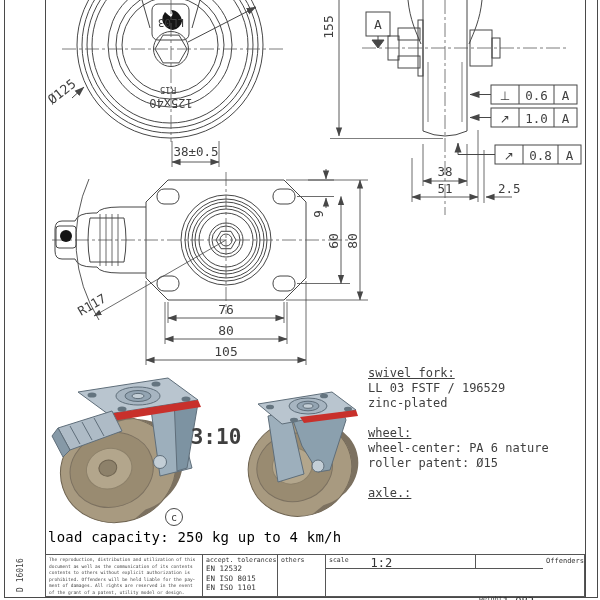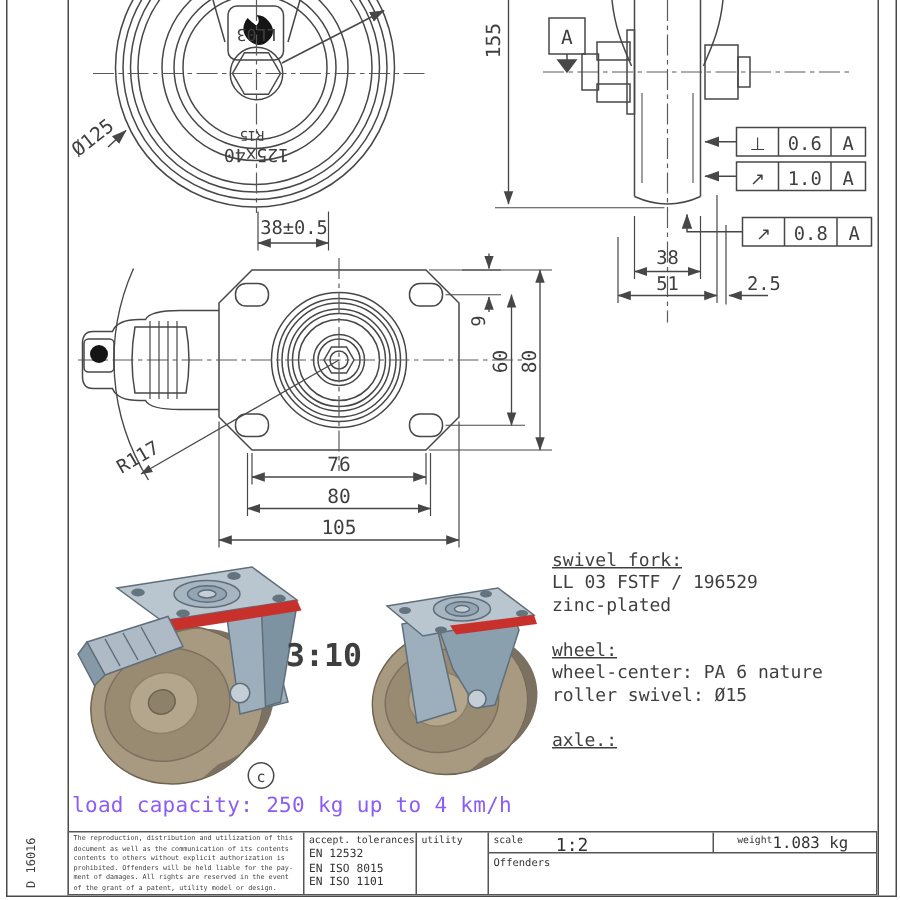--- a/index.html
+++ b/index.html
@@ -6,36 +6,36 @@
     font-family:"DejaVu Sans Mono",monospace;}
   #stage{position:relative;width:600px;height:600px;background:#ffffff;}
   svg{position:absolute;left:0;top:0;}
   svg text{fill:#3f3f3f;font-family:"DejaVu Sans Mono",monospace;}
   .sym{font-family:"DejaVu Sans",sans-serif;}
   
   .specs{position:absolute;left:368px;top:366px;color:#3f3f3f;font-size:12px;line-height:15px;white-space:nowrap;}
   .specs .hd{text-decoration:underline;}
   .specs .gap{height:15px;}
   
-  .loadcap{position:absolute;left:48px;top:529px;font-size:14px;color:#8b5cf6;white-space:nowrap;letter-spacing:.2px;text-align:right;}
+  .loadcap{position:absolute;left:48px;top:529px;font-size:14px;color:#000000;white-space:nowrap;letter-spacing:.2px;text-align:right;}
   
   .tblock{position:absolute;left:45px;top:554px;width:540px;height:43px;border:1px solid #565656;
     box-sizing:border-box;display:flex;background:#fff;color:#333;}
   .tb-cell{border-right:1px solid #565656;box-sizing:border-box;overflow:hidden;}
   .tb-legal{width:157px;font-size:4.5px;line-height:6.5px;padding:2px 2px 0 3px;color:#444;}
   .tb-tol{width:75px;padding:1px 0 0 3px;}
   .tb-tol .h{font-size:6.5px;}
   .tb-tol .s{font-size:7.5px;line-height:9.5px;}
   .tb-surface{width:48px;padding:1px 0 0 3px;font-size:6.5px;}
-  .tb-right{width:258px;display:flex;flex-direction:column;border-right:none;}
+  .tb-right{width:258px;display:flex;flex-direction:row;border-right:none;}
   .tb-row1{height:14px;display:flex;border-bottom:1px solid #565656;box-sizing:border-box;}
   .tb-scale{width:150px;border-right:1px solid #565656;box-sizing:border-box;display:flex;}
   .tb-scale .lbl,.tb-weight .lbl{font-size:6.5px;padding:1px 0 0 3px;}
   .tb-scale .val{font-size:12px;padding:1px 0 0 22px;}
-  .tb-weight{flex:1;display:flex;justify-content:center;}
+  .tb-weight{flex:1;display:flex;justify-content:center;margin-top:39px;}
   .tb-weight .val{font-size:10.5px;padding:1px 6px 0 0;}
   .tb-material{flex:1;font-size:7px;padding:2px 0 0 3px;}
   
   .docnum{position:absolute;left:16px;top:592px;font-size:8px;color:#3f3f3f;white-space:nowrap;
     transform:rotate(-90deg);transform-origin:0 0;}
 </style>
 </head>
 <body>
 
 <div id="stage">
@@ -294,21 +294,21 @@
   <text x="174" y="521" font-size="10" text-anchor="middle">c</text>
 </svg>
 
   <div class="specs">
     <div class="hd">swivel fork:</div>
     <div>LL 03 FSTF / 196529</div>
     <div>zinc-plated</div>
     <div class="gap"></div>
     <div class="hd">wheel:</div>
     <div>wheel-center: PA 6 nature</div>
-    <div>roller swivel: Ø15</div>
+    <div>roller patent: Ø15</div>
     <div class="gap"></div>
     <div class="hd">axle.:</div>
   </div>
 
   <div class="loadcap">load capacity: 250 kg up to 4 km/h</div>
 
   <div class="tblock">
     <div class="tb-cell tb-legal">
       <div>The reproduction, distribution and utilization of this</div>
       <div>document as well as the communication of its contents</div>
@@ -317,21 +317,21 @@
       <div>ment of damages. All rights are reserved in the event</div>
       <div>of the grant of a patent, utility model or design.</div>
     </div>
     <div class="tb-cell tb-tol">
       <div class="h">accept. tolerances</div>
       <div class="s">EN 12532</div>
       <div class="s">EN ISO 8015</div>
       <div class="s">EN ISO 1101</div>
     </div>
     <div class="tb-cell tb-surface">
-      <div>utility</div>
+      <div>others</div>
     </div>
     <div class="tb-right">
       <div class="tb-row1">
         <div class="tb-scale">
           <span class="lbl">scale</span>
           <span class="val">1:2</span>
         </div>
         <div class="tb-weight">
           <span class="lbl">weight</span>
           <span class="val">1.083 kg</span>

